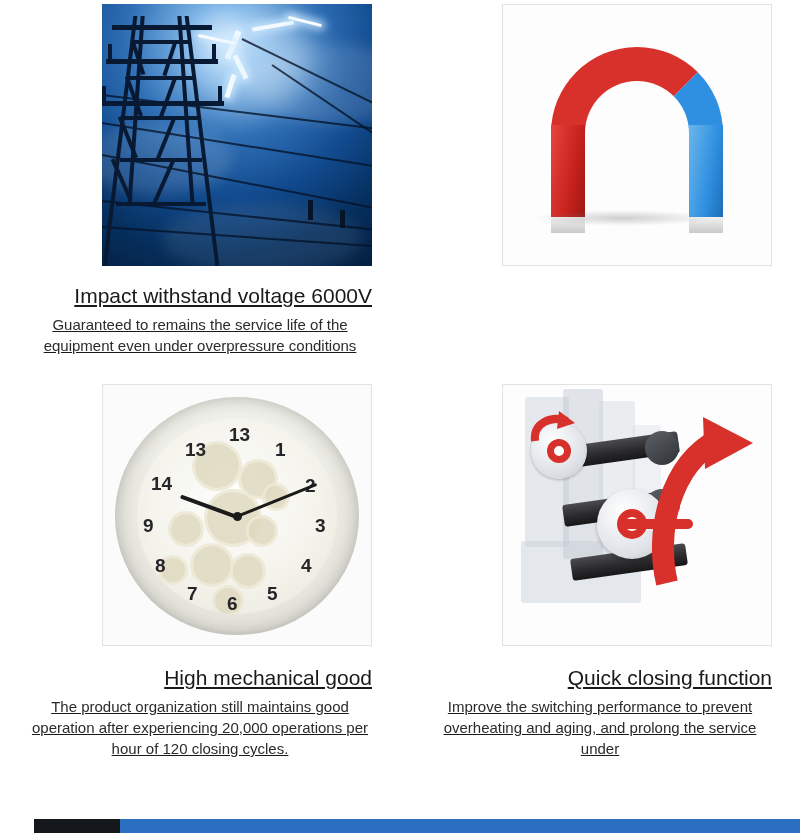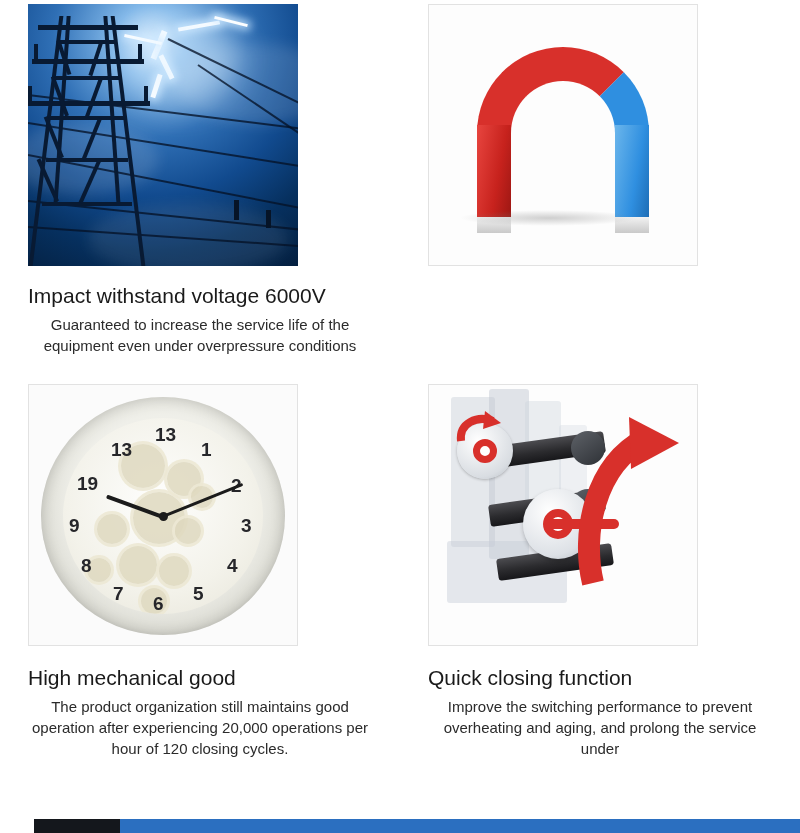--- a/index.html
+++ b/index.html
@@ -24,23 +24,24 @@
     display: grid;
     grid-template-columns: 1fr 1fr;
     grid-template-rows: auto auto;
     width: 800px;
     box-sizing: border-box;
     padding: 4px 0 0 0;
   }
   .cell {
     display: flex;
     flex-direction: column;
-    align-items: flex-start;
+    align-items: flex-end;
     box-sizing: border-box;
     padding: 0 28px;
+    text-decoration: underline;
   }
   .thumb {
     width: 270px;
     height: 262px;
     box-sizing: border-box;
     position: relative;
     overflow: hidden;
     background: #ffffff;
   }
   .thumb.bordered {
@@ -323,21 +324,21 @@
           <div class="tl" style="left:-12px; bottom:164px; width:4px; height:16px;"></div>
           <div class="tl" style="left:104px; bottom:164px; width:4px; height:16px;"></div>
           <div class="tl" style="left:-6px; bottom:206px; width:4px; height:16px;"></div>
           <div class="tl" style="left:98px; bottom:206px; width:4px; height:16px;"></div>
         </div>
 
         <div class="tl" style="position:absolute; left:206px; top:196px; width:5px; height:20px; background:#061427;"></div>
         <div class="tl" style="position:absolute; left:238px; top:206px; width:5px; height:18px; background:#061427;"></div>
       </div>
       <div class="caption-title">Impact withstand voltage 6000V</div>
-      <div class="caption-body">Guaranteed to increase the service life of the equipment even under overpressure conditions</div>
+      <div class="caption-body">Guaranteed to remains the service life of the equipment even under overpressure conditions</div>
     </div>
 
     <div class="cell">
       <div class="thumb bordered">
         <div class="magnet-bg"></div>
         <div class="magnet">
           <div class="mag-arc"></div>
           <div class="mag-leg left"></div>
           <div class="mag-leg right"></div>
           <div class="mag-tip" style="left:18px;"></div>
@@ -369,21 +370,21 @@
           <div class="num" style="left:114px; top:27px;">13</div>
           <div class="num" style="left:160px; top:42px;">1</div>
           <div class="num" style="left:190px; top:78px;">2</div>
           <div class="num" style="left:200px; top:118px;">3</div>
           <div class="num" style="left:186px; top:158px;">4</div>
           <div class="num" style="left:152px; top:186px;">5</div>
           <div class="num" style="left:112px; top:196px;">6</div>
           <div class="num" style="left:72px; top:186px;">7</div>
           <div class="num" style="left:40px; top:158px;">8</div>
           <div class="num" style="left:28px; top:118px;">9</div>
-          <div class="num" style="left:36px; top:76px;">19</div>
+          <div class="num" style="left:36px; top:76px;">14</div>
           <div class="num" style="left:70px; top:42px;">13</div>
 
           <div class="hand" style="left:122px; top:118px; width:60px; height:4px; transform:rotate(200deg);"></div>
           <div class="hand" style="left:122px; top:118px; width:86px; height:3px; transform:rotate(-22deg);"></div>
           <div class="hub" style="left:118px; top:115px;"></div>
         </div>
       </div>
       <div class="caption-title">High mechanical good</div>
       <div class="caption-body">The product organization still maintains good operation after experiencing 20,000 operations per hour of 120 closing cycles.</div>
     </div>

